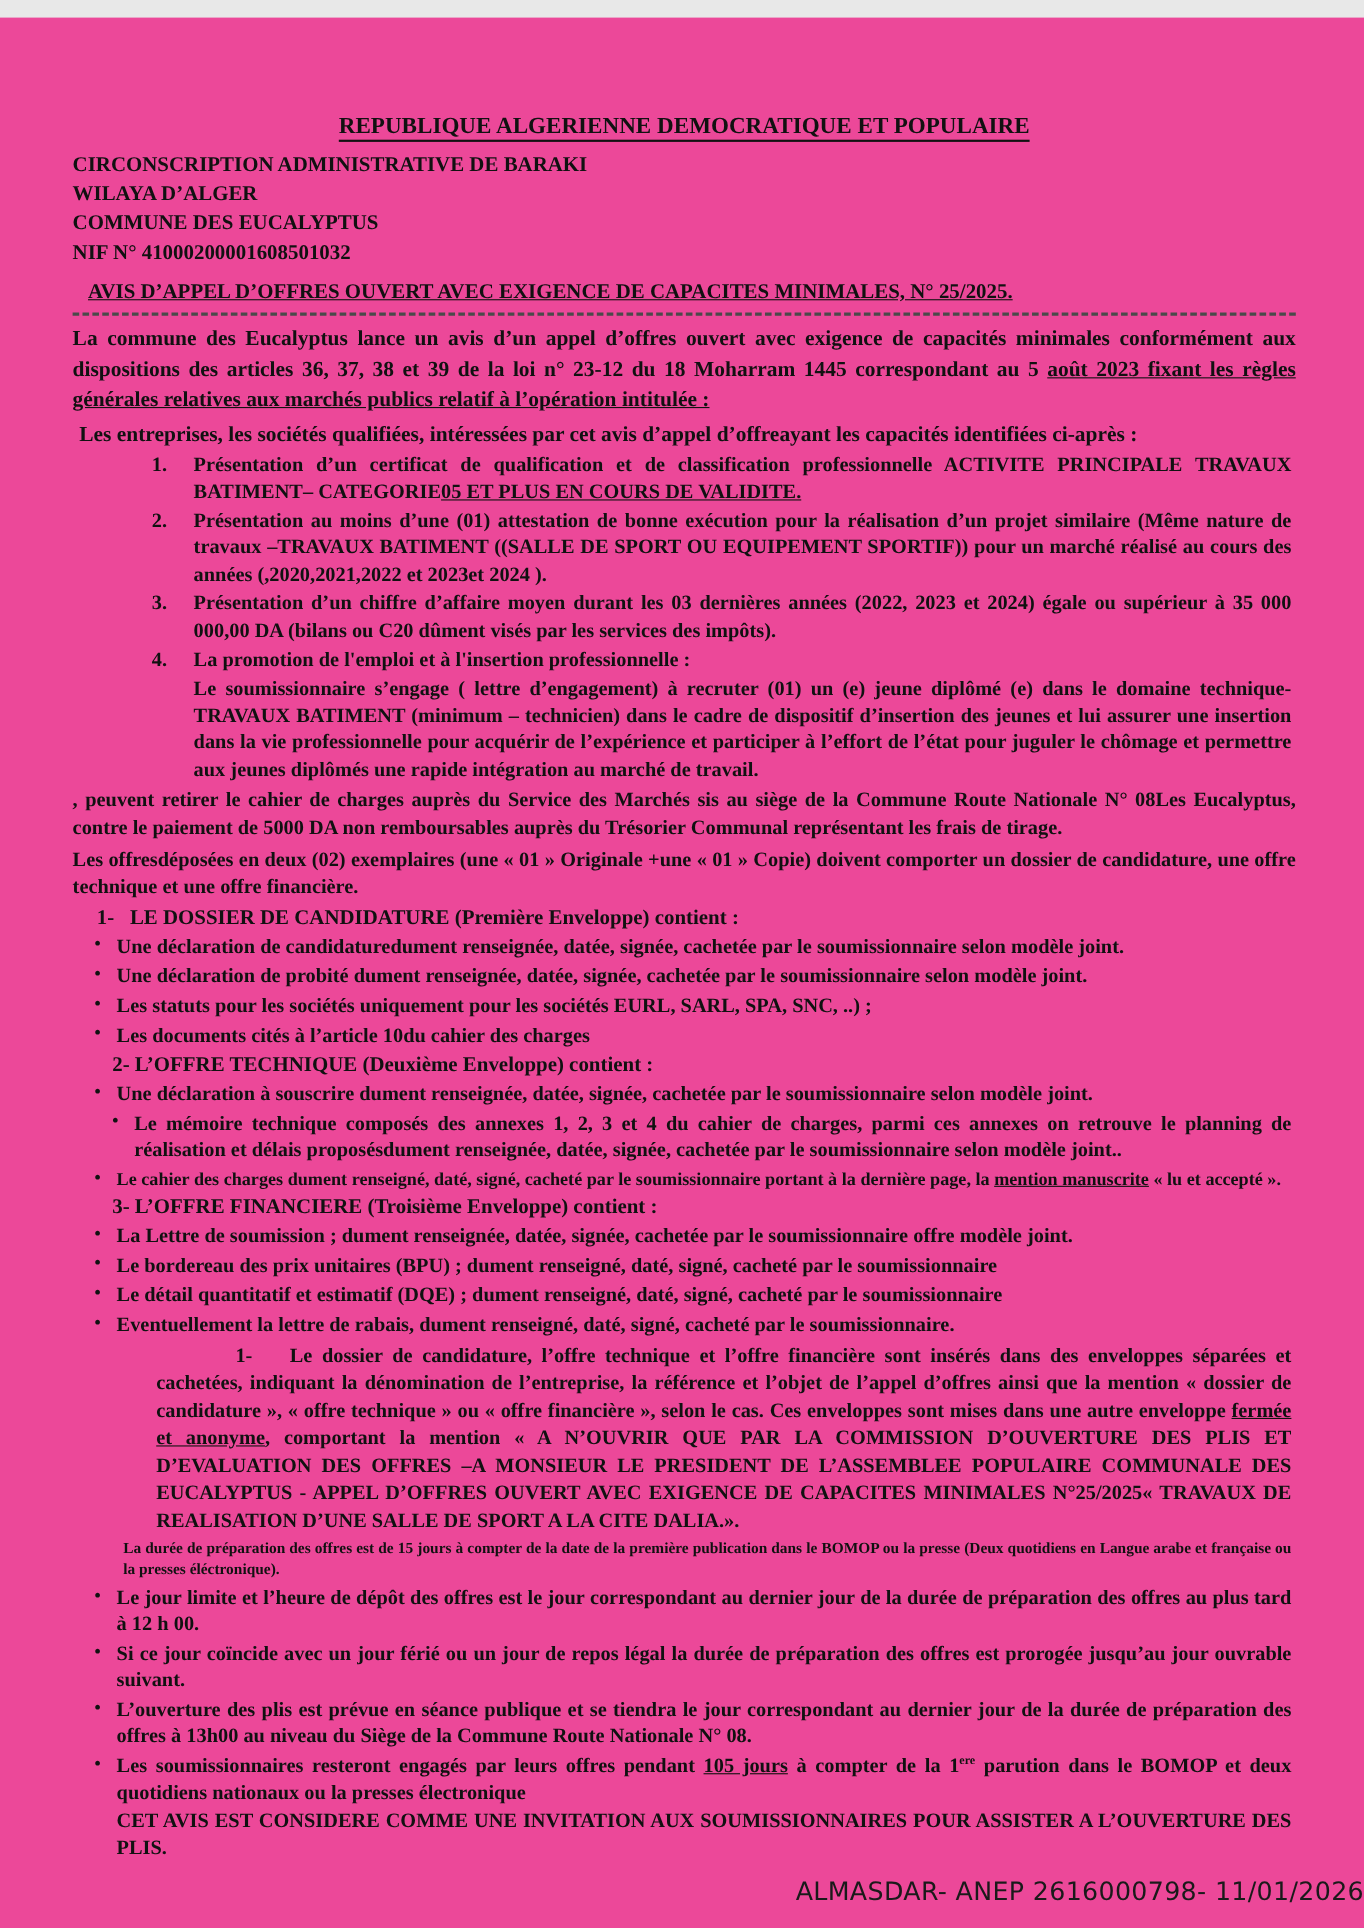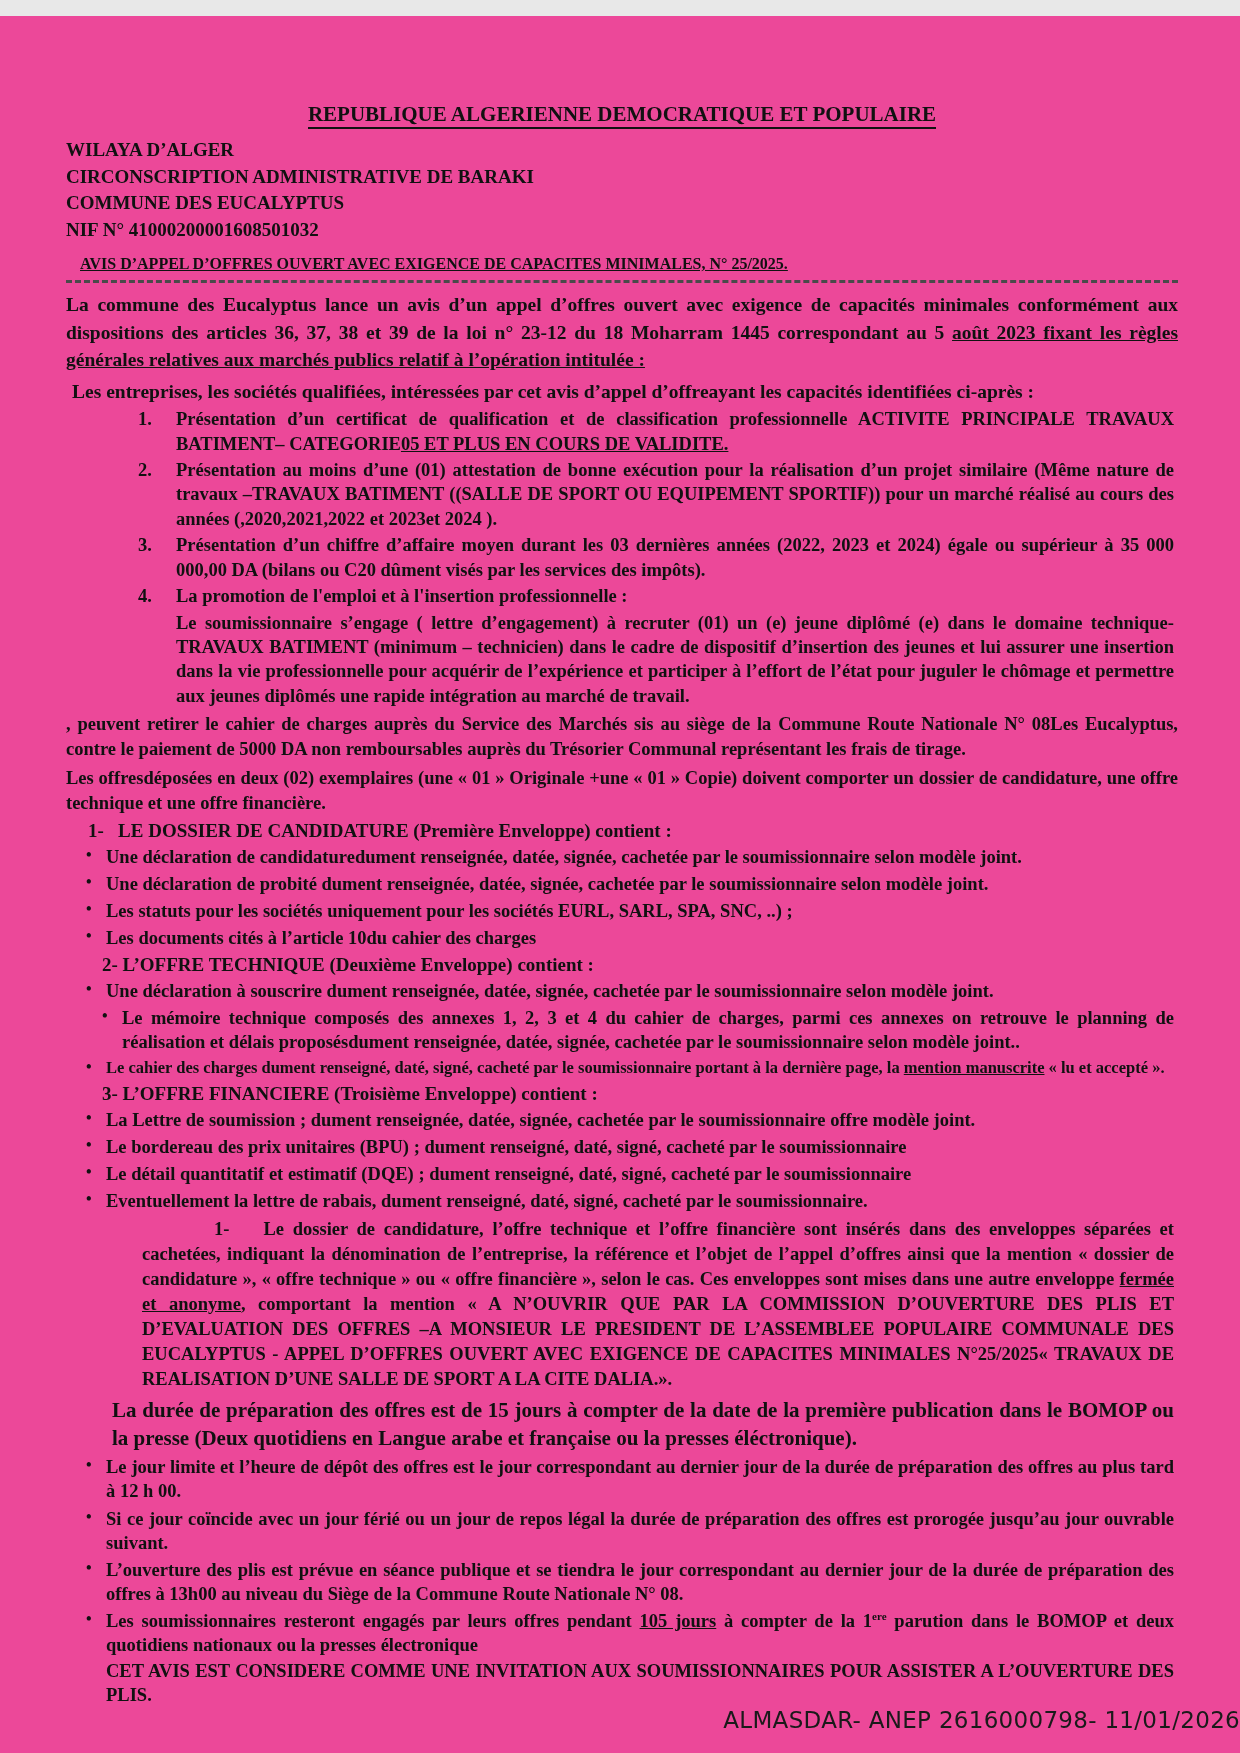--- a/index.html
+++ b/index.html
@@ -11,21 +11,21 @@
     overflow:hidden;
   }
   .u { text-decoration:underline; }
 
   .republic-title { text-align:center; font-size:21px; margin-bottom:10px; }
   .republic-title span { border-bottom:2.5px solid #111; padding-bottom:1px; }
 
   .org-line { font-size:19px; line-height:1.4; }
 
   .avis-title {
-    font-size:16px; margin-top:10px; padding:2px 0 7px 14px;
+    font-size:19px; margin-top:10px; padding:2px 0 7px 14px;
     border-bottom:3px dashed #4a4a4a;
   }
   .intro {
     font-size:19.5px; line-height:1.4; text-align:justify; margin:8px 0 0 0;
   }
   .operation-title {
     font-size:26.5px; padding:8px 0 10px 14px; margin-top:8px;
     border-top:2px dashed #4a4a4a; border-bottom:2px dashed #4a4a4a;
   }
   .lead { font-size:19.5px; margin:8px 0 4px 6px; }
@@ -43,43 +43,43 @@
   .bullet .txt { flex:1; text-align:justify; padding-right:4px; }
   .bullet.small { font-size:16.5px; }
   .bullet.indent2 .dot { margin-left:36px; }
 
   .env-note {
     font-size:18.5px; line-height:1.35; text-align:justify;
     margin:4px 4px 0 76px; text-indent:72px;
   }
   .env-note .num { margin-right:34px; }
 
-  .prep { font-size:21px; line-height:1.35; text-align:justify; margin:4px 4px 2px 46px; }
+  .prep { font-size:14px; line-height:1.35; text-align:justify; margin:4px 4px 2px 46px; }
 
   .allcaps-note { font-size:18.5px; line-height:1.3; margin-top:2px; }
 
   sup { font-size:11px; vertical-align:super; line-height:0; }
 
   .footer {
     position:absolute; left:0; bottom:36px; width:100%; text-align:right;
     font-family:"DejaVu Sans", sans-serif; font-weight:400; font-size:23px;
     letter-spacing:0.3px; color:#1a1a1a;
   }
 </style>
 </head>
 <body>
 
 <div class="page">
 
   <div class="republic-title">
     <span>REPUBLIQUE ALGERIENNE DEMOCRATIQUE ET POPULAIRE</span>
   </div>
 
+  <div class="org-line">CIRCONSCRIPTION ADMINISTRATIVE DE BARAKI</div>
   <div class="org-line">WILAYA D’ALGER</div>
-  <div class="org-line">CIRCONSCRIPTION ADMINISTRATIVE DE BARAKI</div>
   <div class="org-line">COMMUNE DES EUCALYPTUS</div>
   <div class="org-line">NIF N° 41000200001608501032</div>
 
   <div class="avis-title">
     <span class="u">AVIS D’APPEL D’OFFRES OUVERT AVEC EXIGENCE DE CAPACITES MINIMALES, N° 25/2025.</span>
   </div>
 
   <p class="intro"><span>La commune des Eucalyptus lance un avis d’un appel d’offres ouvert avec exigence de capacités minimales conformément aux dispositions des articles 36, 37, 38 et 39 de la loi n° 23-12 du 18 Moharram 1445 correspondant au 5 </span><span class="u">août 2023 fixant les règles générales relatives aux marchés publics relatif à l’opération intitulée :</span></p>
 
 

